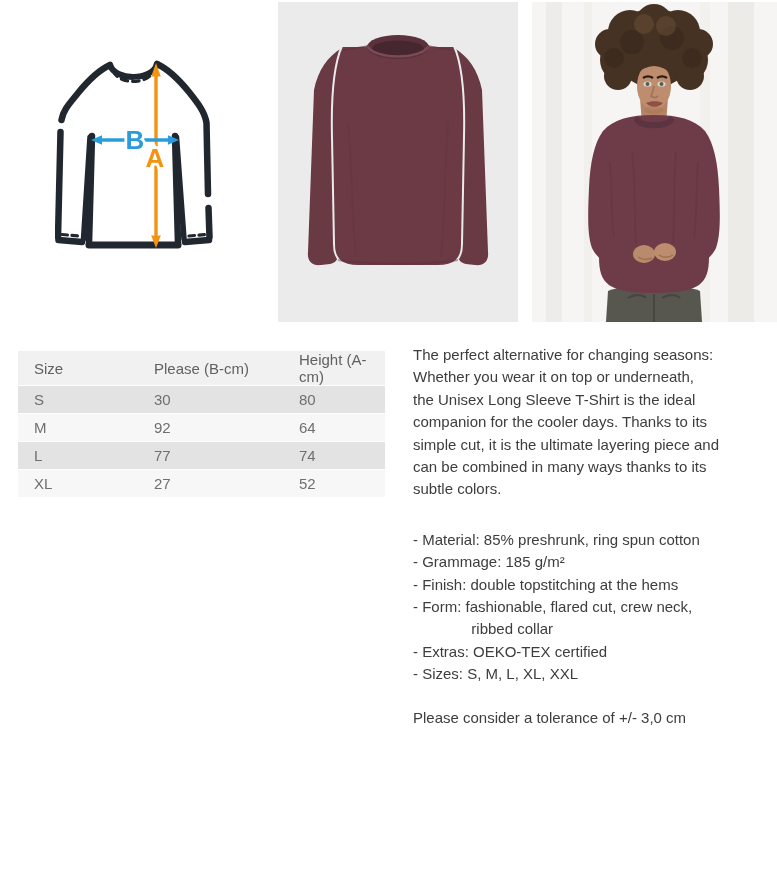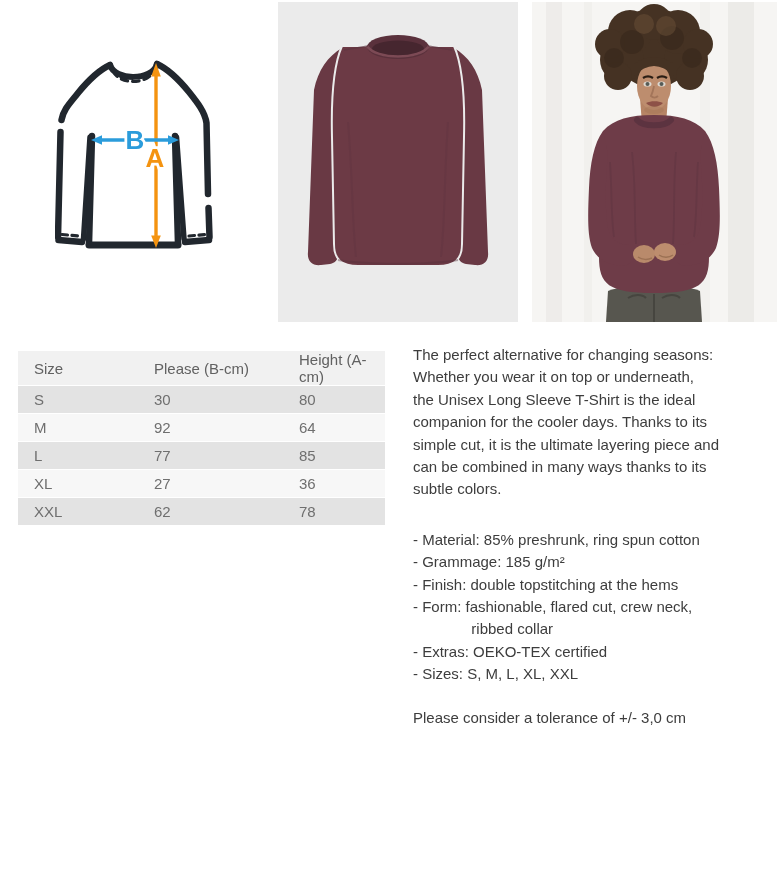--- a/index.html
+++ b/index.html
@@ -175,31 +175,26 @@
         <td>80</td>
       </tr>
       <tr class="row-light">
         <td>M</td>
         <td>92</td>
         <td>64</td>
       </tr>
       <tr class="row-dark">
         <td>L</td>
         <td>77</td>
-        <td>85</td>
+        <td>74</td>
       </tr>
       <tr class="row-light">
         <td>XL</td>
         <td>27</td>
-        <td>36</td>
-      </tr>
-      <tr class="row-dark">
-        <td>XXL</td>
-        <td>62</td>
-        <td>78</td>
+        <td>52</td>
       </tr>
     </tbody>
   </table>
 
   <div class="description">
     <div class="desc-block desc-intro">The perfect alternative for changing seasons:
 Whether you wear it on top or underneath,
 the Unisex Long Sleeve T-Shirt is the ideal
 companion for the cooler days. Thanks to its
 simple cut, it is the ultimate layering piece and

